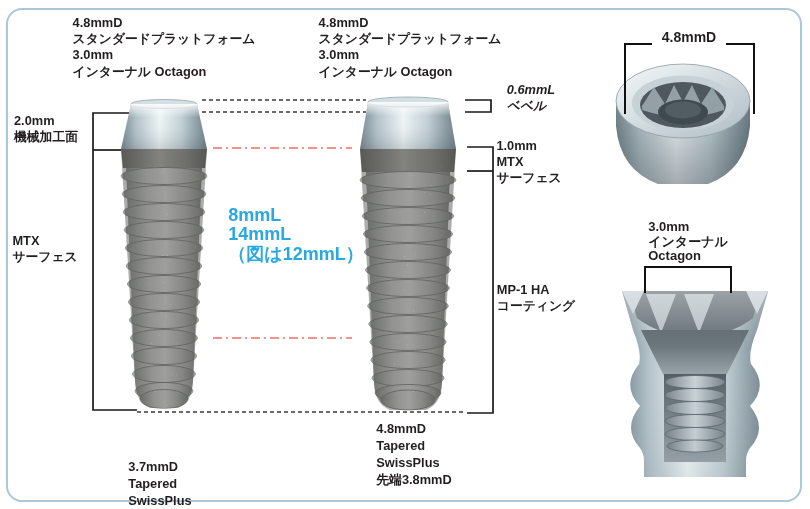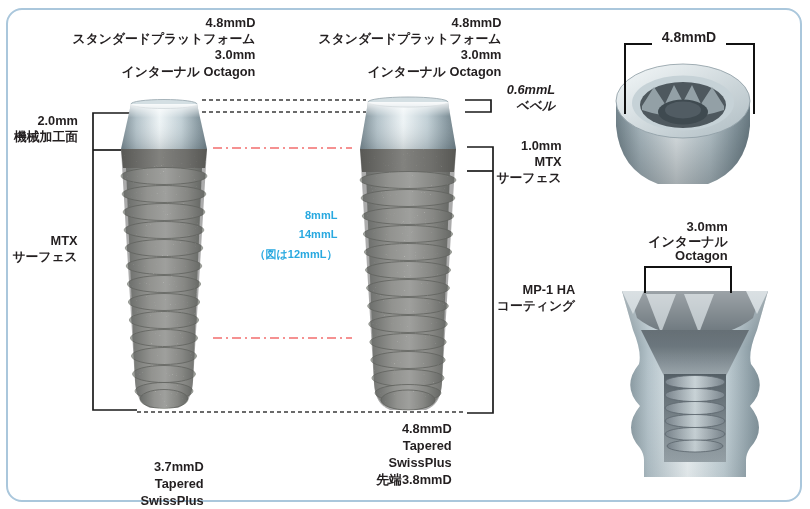--- a/index.html
+++ b/index.html
@@ -1,25 +1,25 @@
 <!DOCTYPE html>
 <html><head>
 <meta charset="utf-8">
 <style>
   html,body{margin:0;padding:0;background:#ffffff;}
   body{width:810px;height:509px;position:relative;overflow:hidden;
        font-family:"Liberation Sans",sans-serif;color:#231f20;}
   .frame{position:absolute;left:6px;top:8px;width:792px;height:490px;
          border:2px solid #aac7dc;border-radius:16px;background:#ffffff;}
   svg.gfx{position:absolute;left:0;top:0;}
-  .lbl{position:absolute;transform:translateX(-50%);text-align:right;
+  .lbl{position:absolute;transform:translateX(-50%);text-align:left;
        font-weight:600;font-size:12.8px;line-height:16.2px;white-space:nowrap;z-index:5;}
   .lbl div{white-space:nowrap;}
   .size-lbl{line-height:17px;}
-  .lengths{font-size:11px;line-height:19.3px;color:#29a9e0;}
+  .lengths{font-size:18px;line-height:19.3px;color:#29a9e0;}
   .dim{font-size:14px;}
   .oct{font-size:13px;line-height:14.5px;}
   .ann{line-height:16.4px;}
 </style>
 </head>
 <body>
 
 <div class="frame"></div>
 
 <svg class="gfx" width="810" height="509" viewBox="0 0 810 509">

